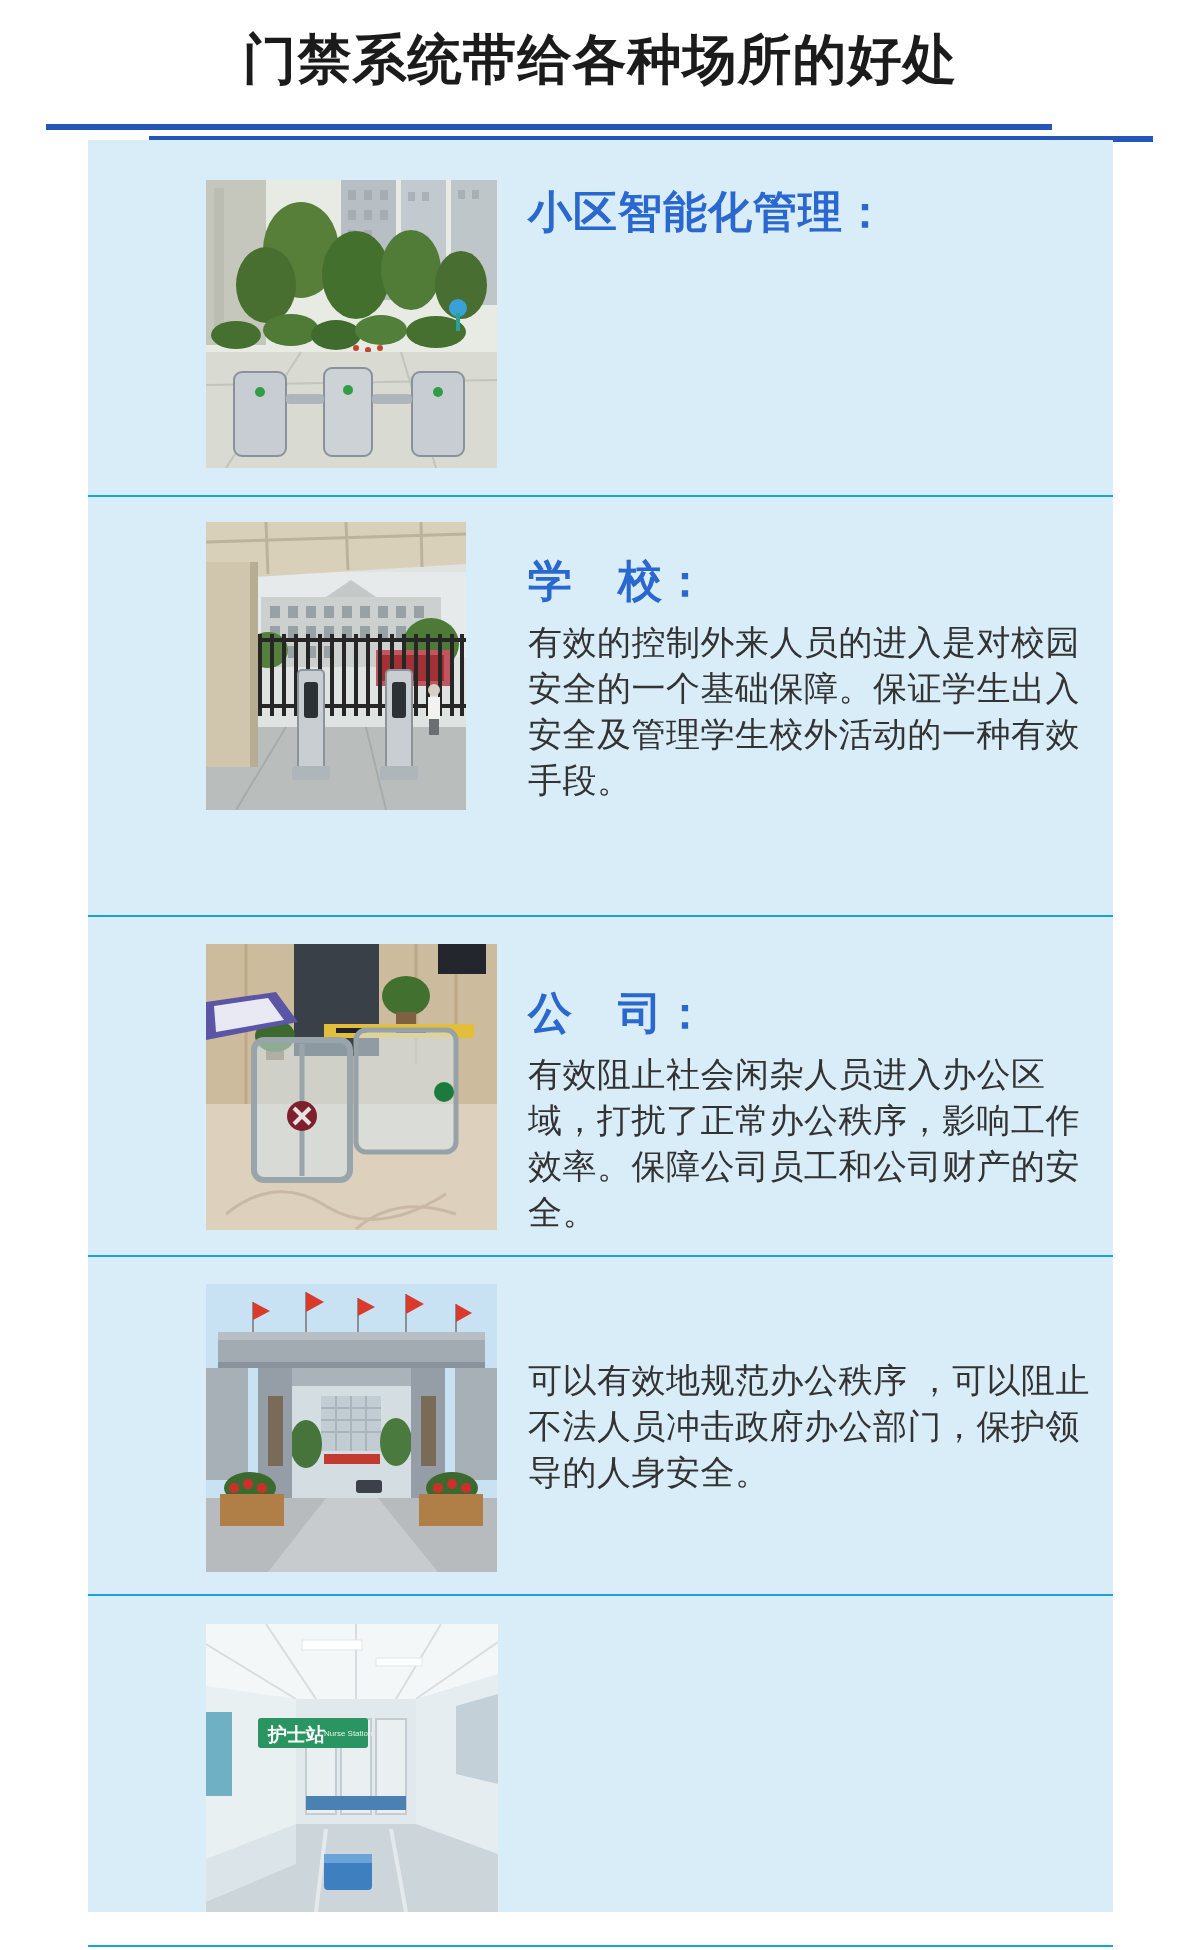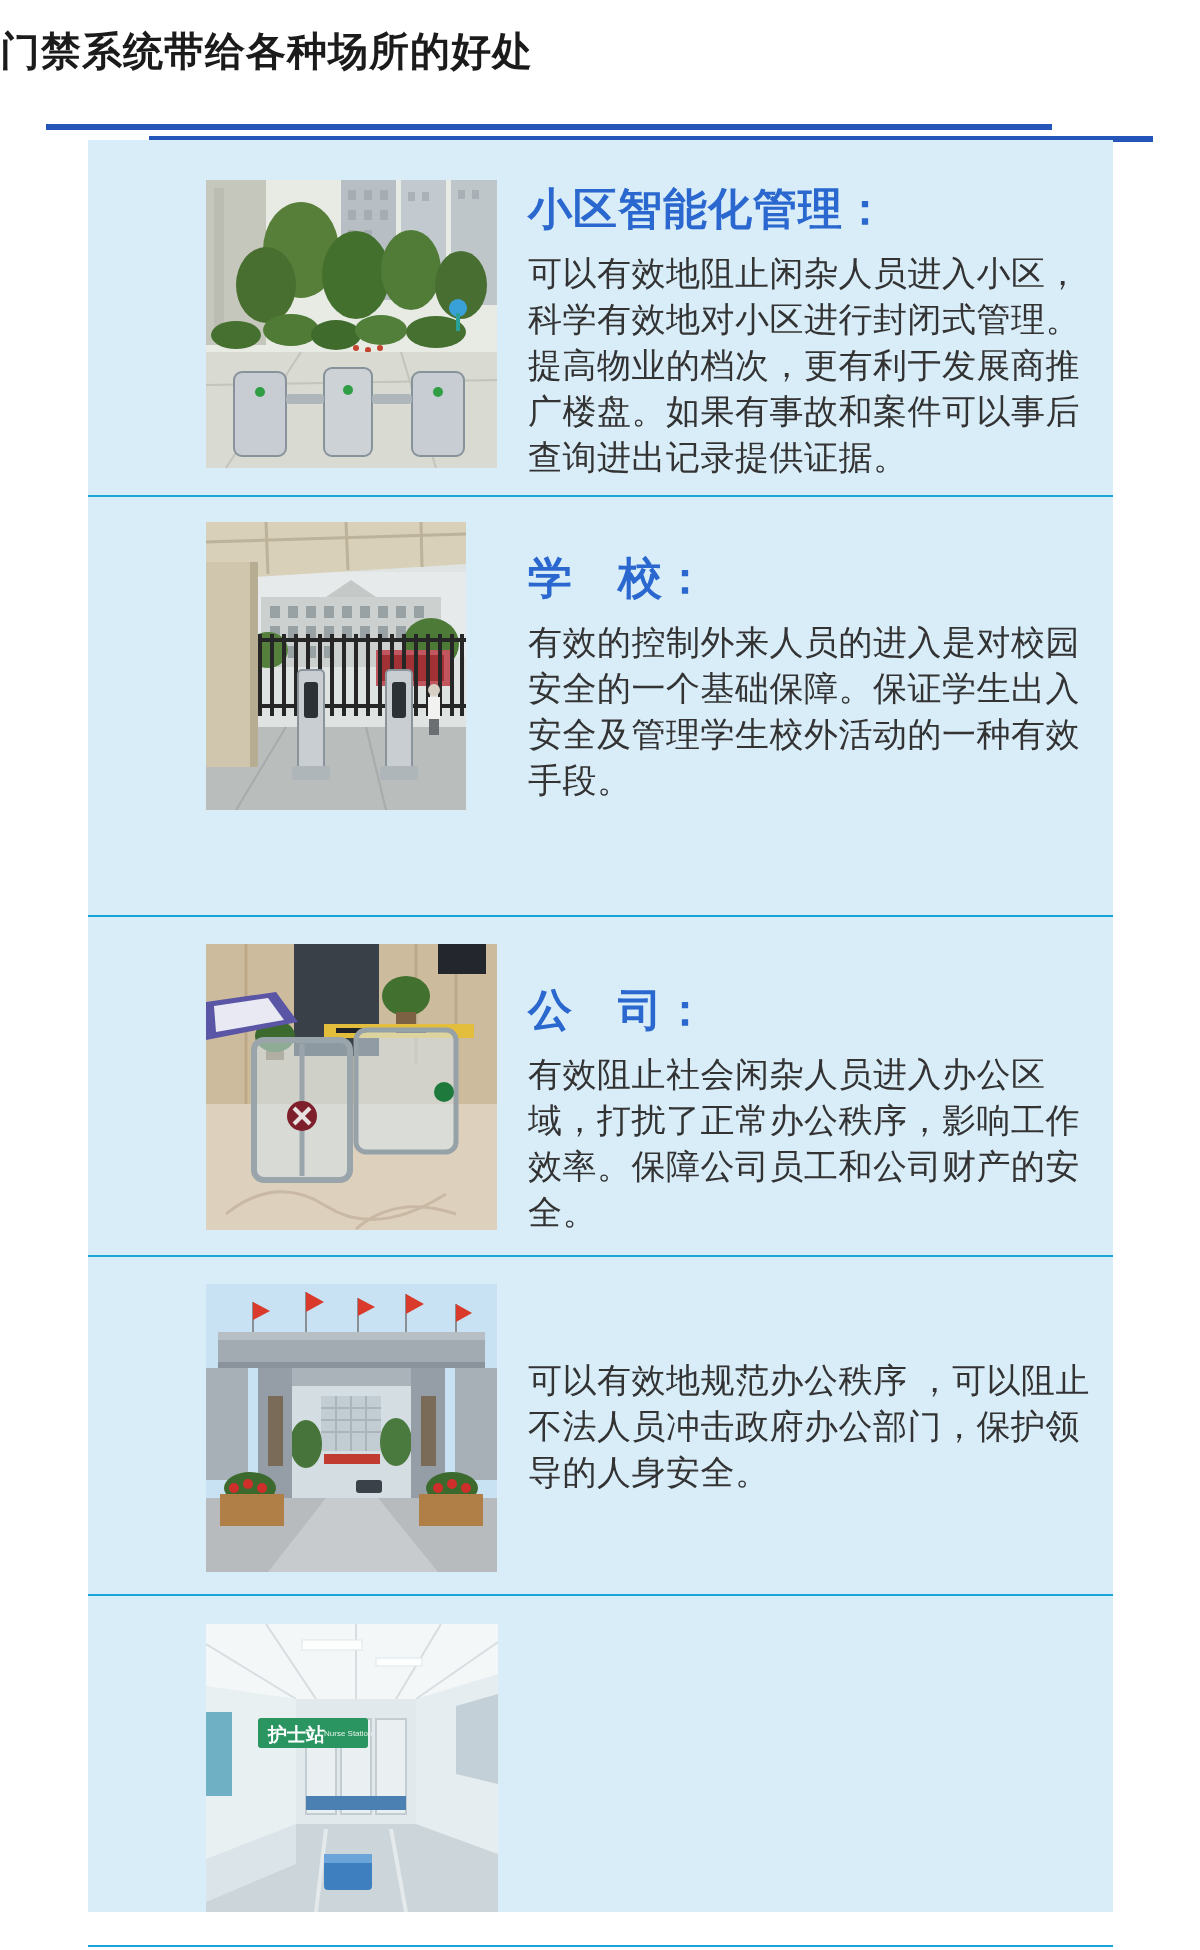--- a/index.html
+++ b/index.html
@@ -4,22 +4,22 @@
 <style>
   * { margin:0; padding:0; box-sizing:border-box; }
   html,body { background:#ffffff; }
   .page {
     position:relative; width:1200px; height:1950px; margin:0 auto;
     background:#ffffff; overflow:hidden;
     font-family:"Liberation Sans", sans-serif;
   }
   .header-title {
     position:absolute; top:24px; left:0; width:100%;
-    text-align:left; font-family:"Liberation Serif", serif;
-    font-weight:900; font-size:40px; color:#1b1b1b; letter-spacing:1px;
+    text-align:center; font-family:"Liberation Serif", serif;
+    font-weight:900; font-size:54px; color:#1b1b1b; letter-spacing:1px;
   }
   .underline-a { position:absolute; left:46px;  top:124px; width:1006px; height:6px; background:#2456ba; }
   .underline-b { position:absolute; left:149px; top:136px; width:1004px; height:6px; background:#2456ba; }
 
   .panel {
     position:absolute; left:88px; top:140px; width:1025px; height:1772px;
     background:#d9edf9;
   }
   .section { position:relative; width:100%; border-bottom:2px solid #18a4d8; }
   .s1{height:357px} .s2{height:420px} .s3{height:340px} .s4{height:339px} .s5{height:351px}
@@ -35,21 +35,21 @@
 
   .textcol { position:absolute; left:440px; width:592px; }
   .s1 .textcol{top:46px}
   .s2 .textcol{top:58px}
   .s3 .textcol{top:70px}
   .s4 .textcol{top:88px}
   .s5 .textcol{top:90px}
 
   .sec-heading {
     font-size:44px; line-height:52px; font-weight:bold;
-    color:#2a68cf; letter-spacing:1px;font-family:Liberation Mono, monospace;
+    color:#2a68cf; letter-spacing:1px;
   }
   .sec-body {
     margin-top:12px; font-size:34px; line-height:46px;
     color:#333333; white-space:pre-line; letter-spacing:0.5px;
   }
 </style>
 </head>
 <body>
 
 <div class="page">
@@ -109,25 +109,20 @@
           </g>
           <rect x="80" y="214" width="38" height="10" rx="4" fill="#aeb6bc"></rect>
           <rect x="166" y="214" width="40" height="10" rx="4" fill="#aeb6bc"></rect>
           <circle cx="54" cy="212" r="5" fill="#2f9e44"></circle>
           <circle cx="142" cy="210" r="5" fill="#2f9e44"></circle>
           <circle cx="232" cy="212" r="5" fill="#2f9e44"></circle>
         </svg>
       </div>
       <div class="textcol">
         <div class="sec-heading">小区智能化管理：</div>
-        <div class="sec-body">可以有效地阻止闲杂人员进入小区，
-科学有效地对小区进行封闭式管理。
-提高物业的档次，更有利于发展商推
-广楼盘。如果有事故和案件可以事后
-查询进出记录提供证据。</div>
       </div>
     </div>
 
     <div class="section s2">
       <div class="photo">
         <svg viewBox="0 0 260 288" preserveAspectRatio="none">
           <rect width="260" height="288" fill="#dfe3e2"></rect>
           <rect x="40" y="50" width="220" height="85" fill="#e6eaea"></rect>
           <rect x="55" y="75" width="180" height="70" fill="#ccd1cf"></rect>
           <polygon points="120,75 145,58 170,75" fill="#c4c9c7"></polygon>

